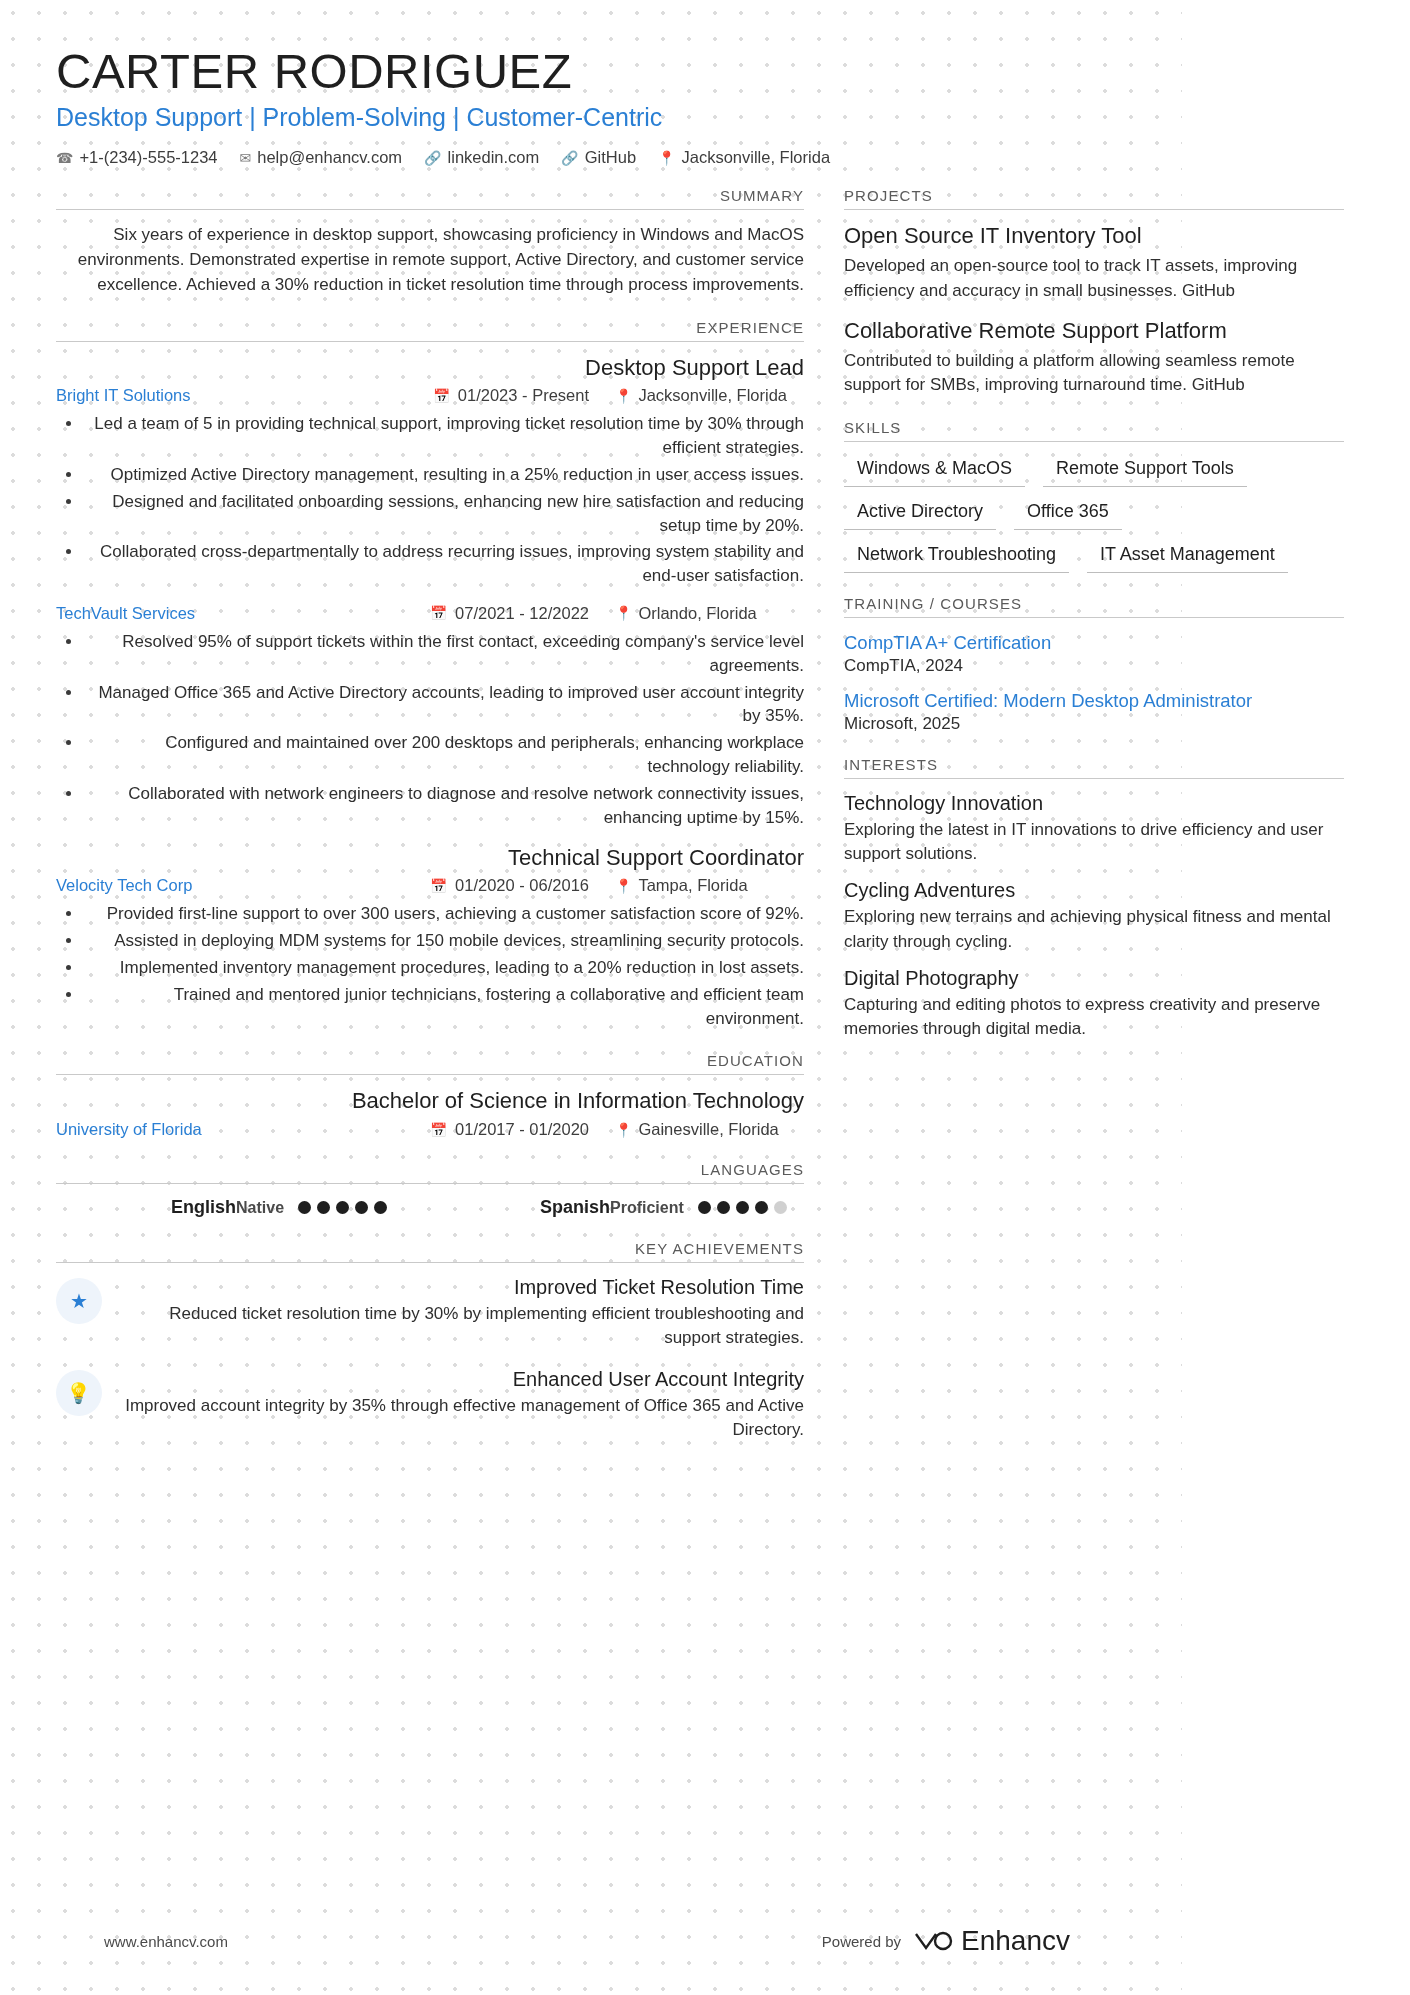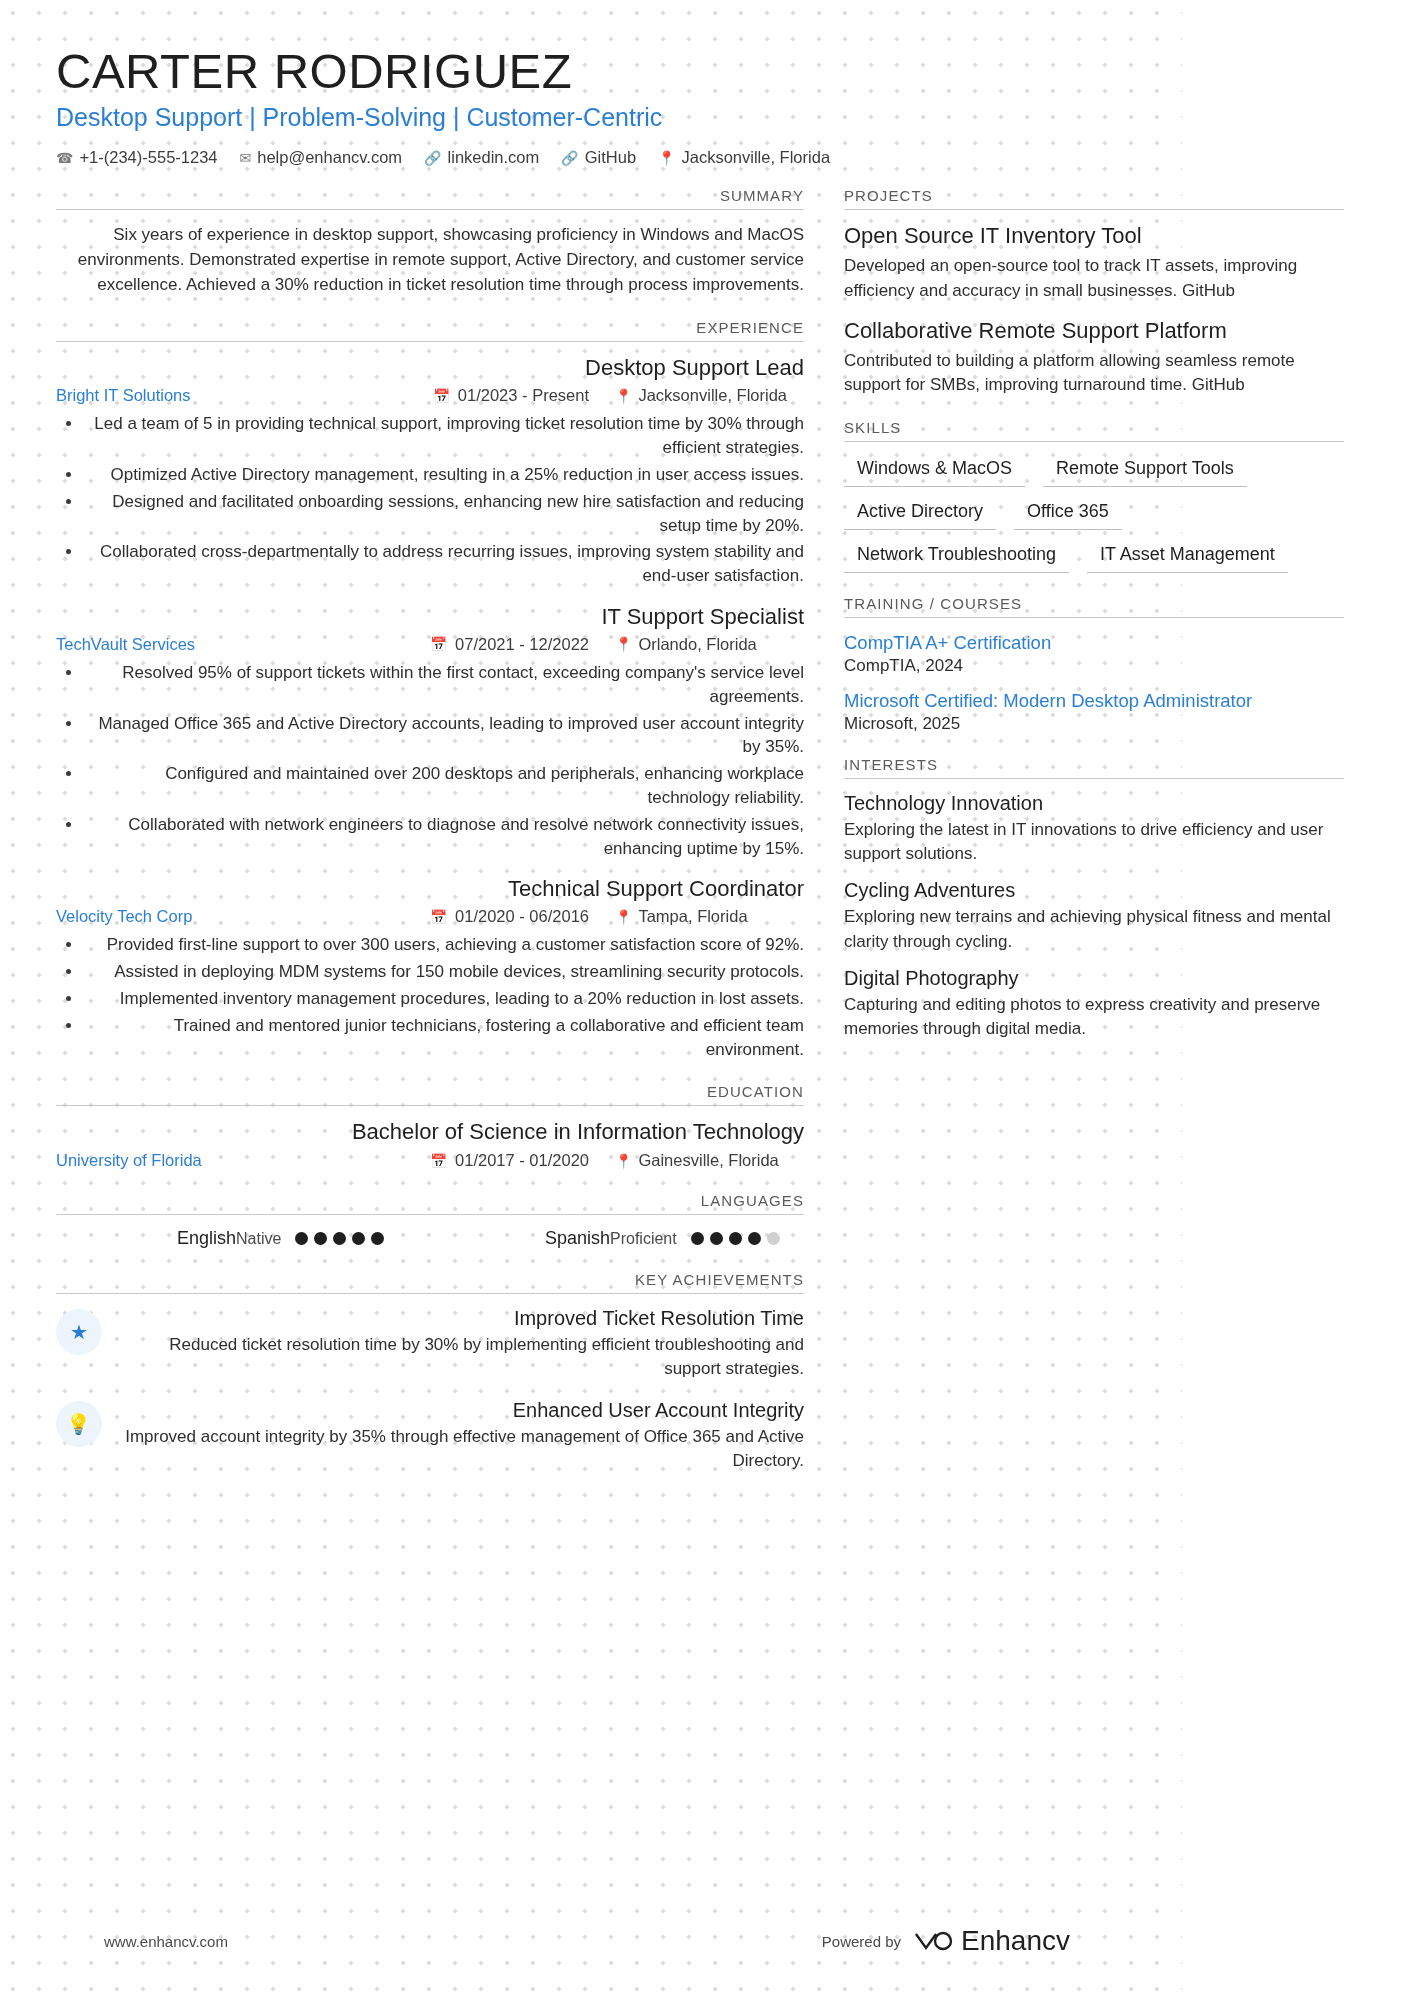--- a/index.html
+++ b/index.html
@@ -114,21 +114,21 @@
     left: 6px; top: 9px;
     width: 5px; height: 5px;
     border-radius: 50%;
     background: #3a3a3a;
   }
 
   
   .edu-title { font-size: 22px; margin-bottom: 6px; color:#1f1f1f;}
 
   
-  .lang-row { display: flex; align-items: center; font-size: 17px; gap: 0; }
+  .lang-row { display: flex; align-items: center; font-size: 17px; gap: 0; font-weight: bold; }
   .lang-block { display: flex; align-items: center; width: 50%; }
   .lang-name { font-size: 18px; color: #1f1f1f; width: 180px; }
   .lang-level { font-size: 16px; color: #4a4a4a; margin-right: 14px; }
   .dots { display: flex; gap: 6px; }
   .dot { width: 13px; height: 13px; border-radius: 50%; background: #1f1f1f; }
   .dot.off { background: #d0d0d0; }
 
   
   .ach { display: flex; gap: 16px; margin-bottom: 18px; }
   .ach-icon {
@@ -239,21 +239,20 @@
             </div>
             <ul class="bullets">
               <li>Led a team of 5 in providing technical support, improving ticket resolution time by 30% through efficient strategies.</li>
               <li>Optimized Active Directory management, resulting in a 25% reduction in user access issues.</li>
               <li>Designed and facilitated onboarding sessions, enhancing new hire satisfaction and reducing setup time by 20%.</li>
               <li>Collaborated cross-departmentally to address recurring issues, improving system stability and end-user satisfaction.</li>
             </ul>
           </div>
 
           <div class="job">
-            <div class="job-title">IT Support Specialist</div>
             <div class="job-meta">
               <span class="company">TechVault Services</span>
               <span class="meta-date">
                 <span class="ic-sm">📅</span>
                 <span>07/2021 - 12/2022</span>
               </span>
               <span class="meta-loc">
                 <span class="ic-sm">📍</span>
                 <span>Orlando, Florida</span>
               </span>

